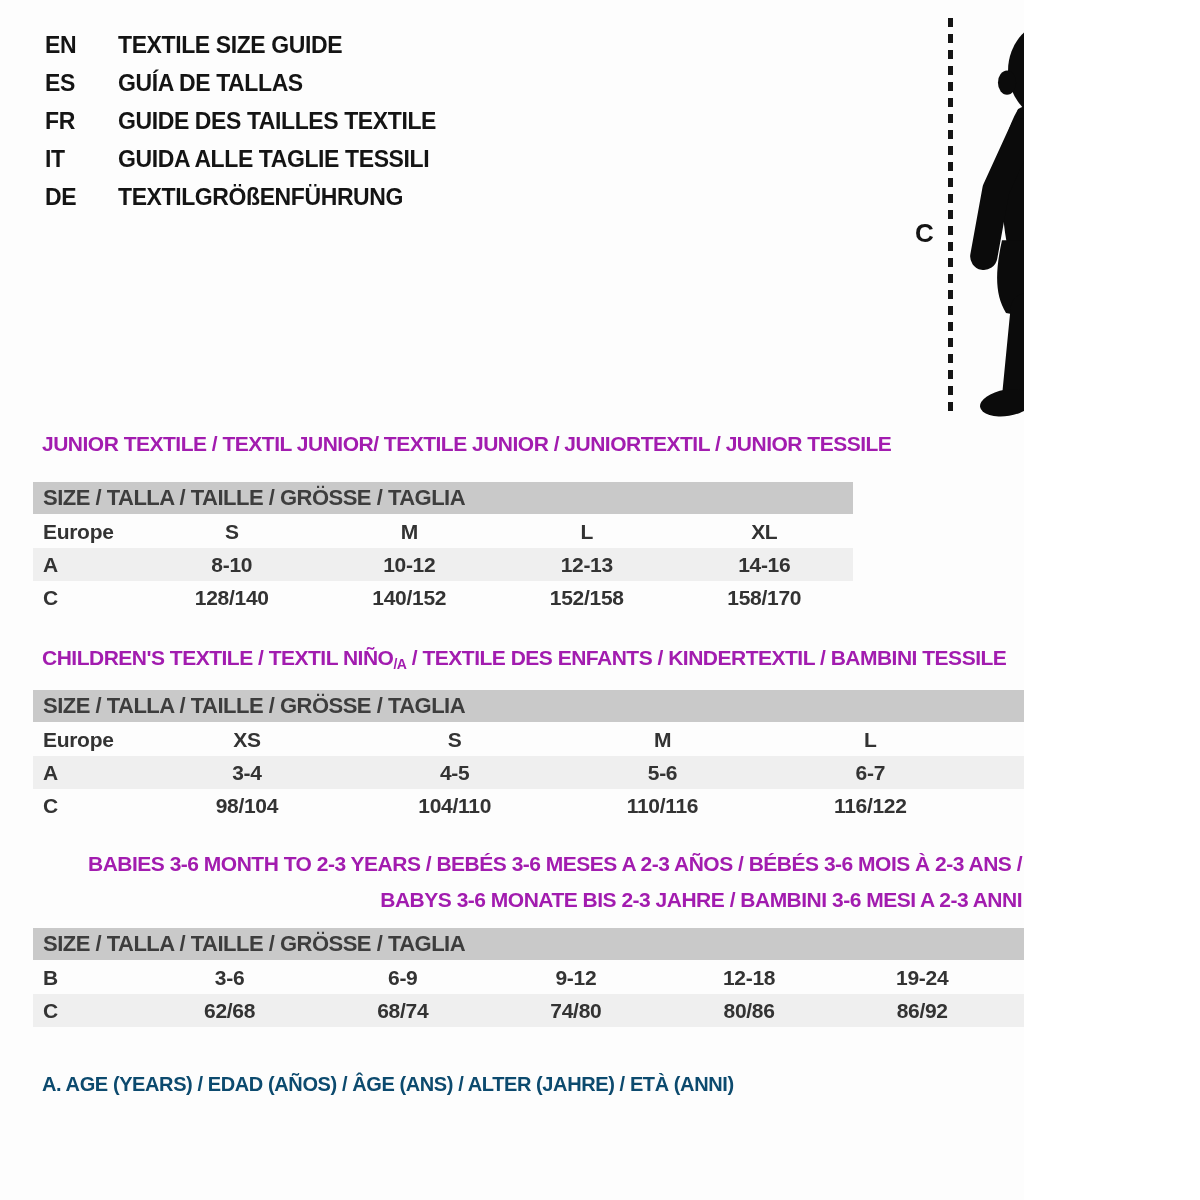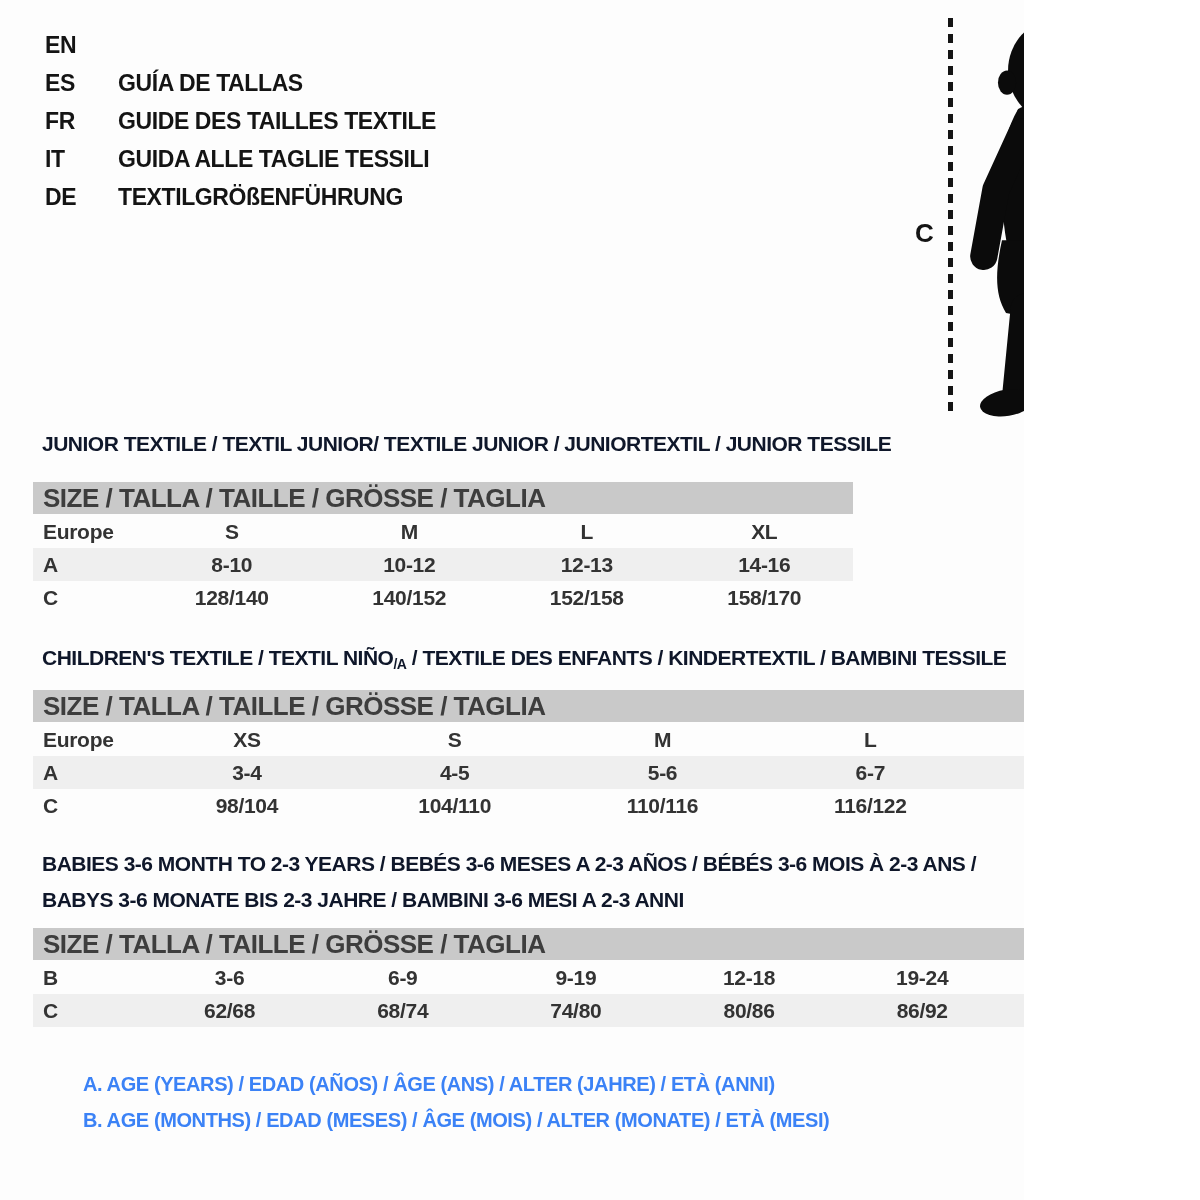--- a/index.html
+++ b/index.html
@@ -29,71 +29,72 @@
   }
   .figure-label {
     position:absolute; left:10px; top:204px;
     font-size:26px; font-weight:bold; color:#141414;
   }
   .silhouette { position:absolute; left:60px; top:2px; }
 
   
   .section-title {
     position:absolute; left:42px;
-    font-size:21px; font-weight:bold; letter-spacing:-0.5px; color:#0f172a;
+    font-size:21px; font-weight:bold; letter-spacing:-0.5px; color:#a21caf;
     white-space:nowrap;
+    text-align:right;
   }
   .section-title .subscript {
     font-size:14px; vertical-align:-4px;
   }
   .section-title.multiline { line-height:36px; white-space:normal; width:980px; }
   .title-1 { top:432px; }
   .title-2 { top:646px; }
   .title-3 { top:846px; }
 
   
   .size-table { position:absolute; left:33px; }
   .tbl-1 { top:482px; width:820px; }
   .tbl-2 { top:690px; width:1149px; }
   .tbl-3 { top:928px; width:1149px; }
   .table-bar {
     height:33px; background:#c9c9c9;
     display:flex; align-items:center; padding-left:10px;
-    font-size:26px; font-weight:bold; letter-spacing:-0.5px; color:#3d3d3d;
+    font-size:22px; font-weight:bold; letter-spacing:-0.5px; color:#3d3d3d;
     border-bottom:1px solid #fdfdfd;
   }
   table { width:100%; border-collapse:collapse; table-layout:fixed; }
   tr { height:33px;margin-top:47px; }
   tr.shaded { background:#efefef; }
   th.row-label {
     width:110px; text-align:left; padding-left:10px;
     font-size:21px; font-weight:bold; letter-spacing:-0.3px; color:#333333;
   }
   td {
     text-align:center;
     font-size:21px; font-weight:bold; letter-spacing:-0.3px; color:#333333;
   }
 
   
   .legend { position:absolute; left:42px; top:1066px; }
   .legend-line {
     height:36px; display:flex; align-items:center;
-    font-size:20px; font-weight:bold; letter-spacing:-0.4px; color:#3b82f6;
+    font-size:20px; font-weight:bold; letter-spacing:-0.4px; color:#0c4a6e;
     white-space:nowrap;
-    margin-left:41px;
   }
 </style>
 </head>
 <body>
 
 <div class="page">
 
   <div class="lang-block">
     <div class="lang-row">
       <span class="lang-code">EN</span>
+      <span class="lang-title">TEXTILE SIZE GUIDE</span>
     </div>
     <div class="lang-row">
       <span class="lang-code">ES</span>
       <span class="lang-title">GUÍA DE TALLAS</span>
     </div>
     <div class="lang-row">
       <span class="lang-code">FR</span>
       <span class="lang-title">GUIDE DES TAILLES TEXTILE</span>
     </div>
     <div class="lang-row">
@@ -204,36 +205,35 @@
     <span style="display:block">BABYS 3-6 MONATE BIS 2-3 JAHRE / BAMBINI 3-6 MESI A 2-3 ANNI</span>
   </h2>
   <div class="size-table tbl-3">
     <div class="table-bar">SIZE / TALLA / TAILLE / GRÖSSE / TAGLIA</div>
     <table>
       <tbody>
           <tr>
             <th class="row-label">B</th>
             <td>3-6</td>
             <td>6-9</td>
-            <td>9-19</td>
+            <td>9-12</td>
             <td>12-18</td>
             <td>19-24</td>
             <td>24-36</td>
           </tr>
           <tr class="shaded">
             <th class="row-label">C</th>
             <td>62/68</td>
             <td>68/74</td>
             <td>74/80</td>
             <td>80/86</td>
             <td>86/92</td>
             <td>92/98</td>
           </tr>
         </tbody>
     </table>
   </div>
 
   <div class="legend">
     <div class="legend-line">A. AGE (YEARS) / EDAD (AÑOS) / ÂGE (ANS) / ALTER (JAHRE) / ETÀ (ANNI)</div>
-    <div class="legend-line">B. AGE (MONTHS) / EDAD (MESES) / ÂGE (MOIS) / ALTER (MONATE) / ETÀ (MESI)</div>
   </div>
 
 </div>
 
 </body></html>

